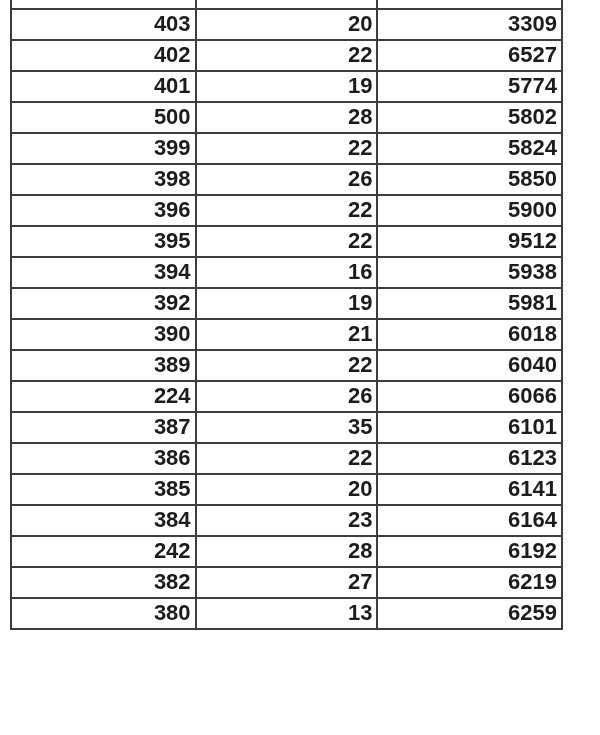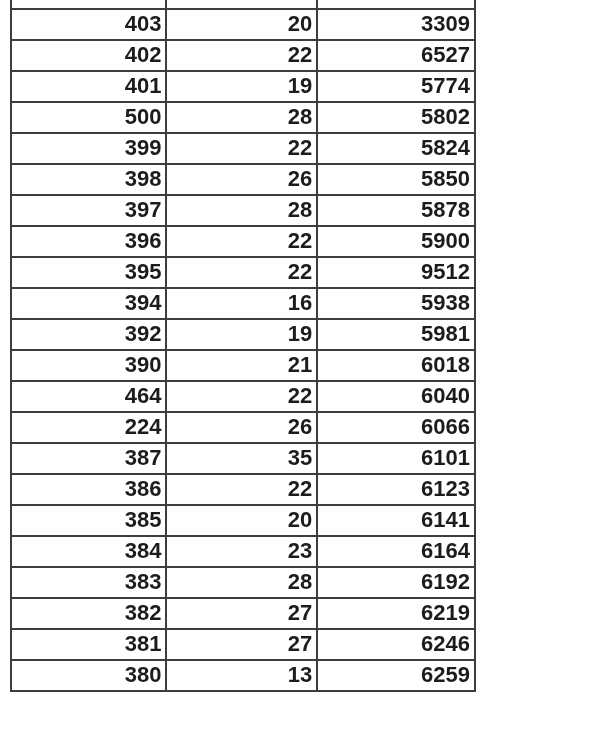--- a/index.html
+++ b/index.html
@@ -6,23 +6,24 @@
     margin: 0;
     padding: 0;
     width: 600px;
     height: 735px;
     overflow: hidden;
     background: var(--bg, #ffffff);
     font-family: "Liberation Sans", sans-serif;
   }
   .page {
     position: relative;
-    width: 476px;
+    width: 543px;
     height: 735px;
     background: var(--bg, #ffffff);
+    padding-left: 20px;
   }
   table.sheet {
     position: absolute;
     left: 10px;
     top: -23px;
     border-collapse: collapse;
     table-layout: fixed;
   }
   table.sheet col.c1 { width: 195px; }
   table.sheet col.c2 { width: 193px; }
@@ -87,25 +88,20 @@
           <td>399</td>
           <td>22</td>
           <td>5824</td>
         </tr>
         <tr>
           <td>398</td>
           <td>26</td>
           <td>5850</td>
         </tr>
         <tr>
-          <td>397</td>
-          <td>28</td>
-          <td>5878</td>
-        </tr>
-        <tr>
           <td>396</td>
           <td>22</td>
           <td>5900</td>
         </tr>
         <tr>
           <td>395</td>
           <td>22</td>
           <td>9512</td>
         </tr>
         <tr>
@@ -117,21 +113,21 @@
           <td>392</td>
           <td>19</td>
           <td>5981</td>
         </tr>
         <tr>
           <td>390</td>
           <td>21</td>
           <td>6018</td>
         </tr>
         <tr>
-          <td>464</td>
+          <td>389</td>
           <td>22</td>
           <td>6040</td>
         </tr>
         <tr>
           <td>224</td>
           <td>26</td>
           <td>6066</td>
         </tr>
         <tr>
           <td>387</td>
@@ -147,33 +143,28 @@
           <td>385</td>
           <td>20</td>
           <td>6141</td>
         </tr>
         <tr>
           <td>384</td>
           <td>23</td>
           <td>6164</td>
         </tr>
         <tr>
-          <td>383</td>
+          <td>242</td>
           <td>28</td>
           <td>6192</td>
         </tr>
         <tr>
           <td>382</td>
           <td>27</td>
           <td>6219</td>
-        </tr>
-        <tr>
-          <td>381</td>
-          <td>27</td>
-          <td>6246</td>
         </tr>
         <tr>
           <td>380</td>
           <td>13</td>
           <td>6259</td>
         </tr>
     </tbody>
   </table>
 </div>
 

